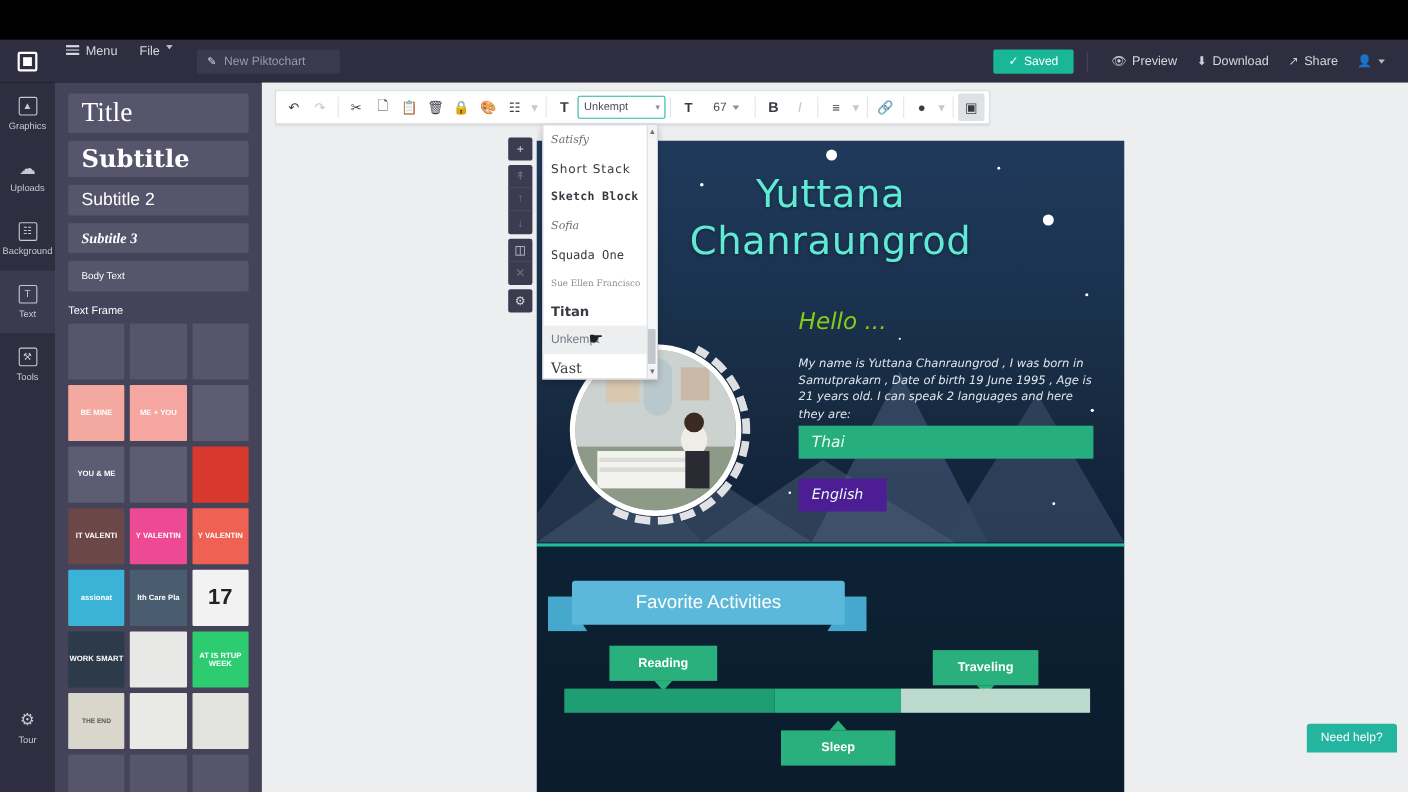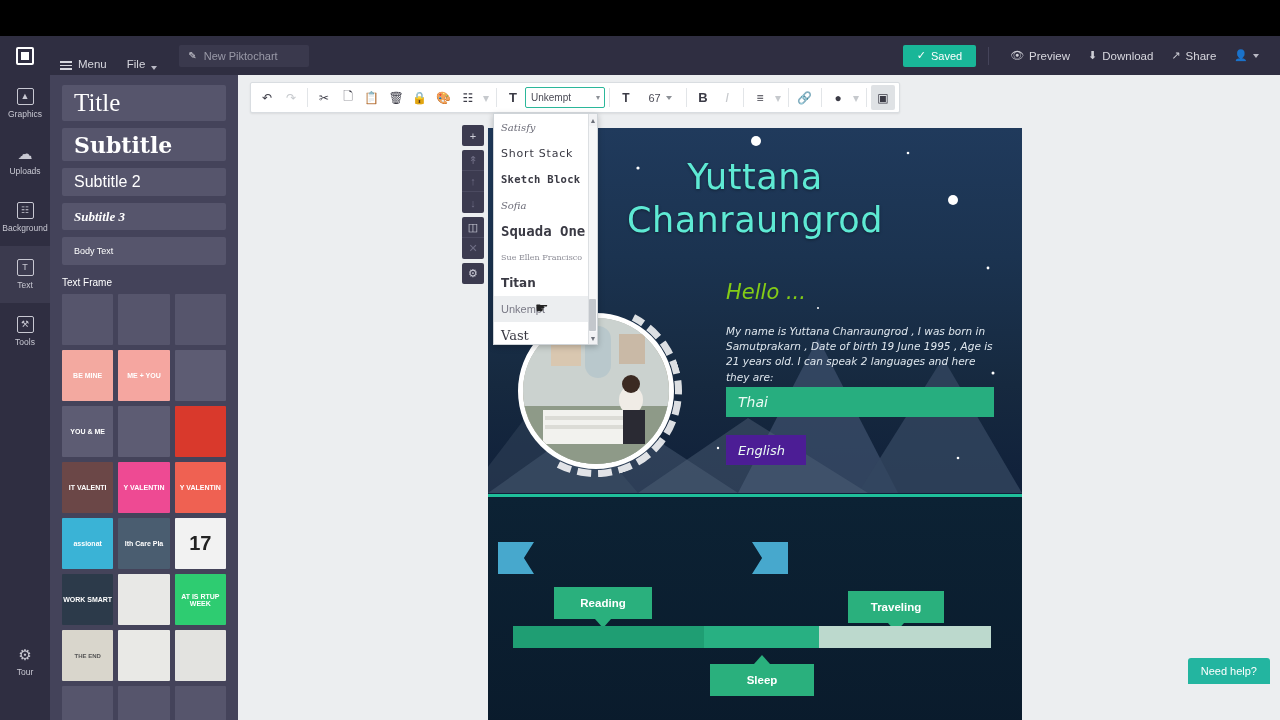--- a/index.html
+++ b/index.html
@@ -6,21 +6,21 @@
   html,body { width:1280px; height:720px; overflow:hidden; background:#000;
     font-family:"Liberation Sans", sans-serif; }
   #app { position:relative; width:1280px; height:720px; background:#000; }
 
   
   .topbar { position:absolute; left:0; top:36px; width:1280px; height:39px;
     background:#2f2e41; display:flex; align-items:center; }
   .logo { width:50px; height:39px; display:flex; align-items:center; justify-content:center; }
   .logo-mark { width:18px; height:18px; border:2px solid #fff; border-radius:2px; position:relative; }
   .logo-mark:after{ content:""; position:absolute; left:3px; top:3px; width:8px; height:8px; background:#fff;}
-  .tb-item { color:#d7d7de; font-size:11.5px; display:flex; align-items:flex-end; gap:6px;
+  .tb-item { color:#d7d7de; font-size:11.5px; display:flex; align-items:flex-start; gap:6px;
     padding:0 10px; height:29px; cursor:pointer; }
   .burger { display:inline-block; width:12px; height:9px; position:relative; }
   .burger i { position:absolute; left:0; width:12px; height:1.6px; background:#d7d7de; }
   .burger i:nth-child(1){top:0} .burger i:nth-child(2){top:3.6px} .burger i:nth-child(3){top:7.2px}
   .caret { display:inline-block; width:0;height:0;border-left:3.5px solid transparent;
     border-right:3.5px solid transparent;border-top:4px solid #b9b9c4; }
   .docname { margin-left:12px; width:130px; height:22px; background:#3a394d; border-radius:2px;
     display:flex; align-items:center; gap:7px; padding:0 9px; color:#9a9aa8; font-size:11px; }
   .pencil { color:#d7d7de; font-size:10px; }
   .topright { margin-left:auto; display:flex; align-items:center; height:39px; padding-right:12px; }
@@ -136,21 +136,21 @@
     background:#fff; border:1px solid #cfd4d8; box-shadow:0 2px 6px rgba(0,0,0,.22);
     overflow:hidden; }
   .fdrop-list { position:absolute; left:0; top:0; width:96px; }
   .fi { height:26px; display:flex; align-items:center; padding-left:7px; color:#3a3a44;
     font-size:11px; cursor:pointer; white-space:nowrap; }
   .fi.hover { background:#eceef0; color:#7a7a86; }
   .fi.f-satisfy { font-family:"DejaVu Serif", serif; font-style:italic; font-size:10px; color:#6c6c78; }
   .fi.f-short   { font-family:"DejaVu Sans", sans-serif; letter-spacing:.8px; font-size:11px; }
   .fi.f-sketch  { font-family:"DejaVu Sans Mono", monospace; font-weight:bold; font-size:10.5px; letter-spacing:.3px; }
   .fi.f-sofia   { font-family:"DejaVu Serif", serif; font-style:italic; font-size:10px; color:#6c6c78; }
-  .fi.f-squada  { font-family:"DejaVu Sans Mono", monospace; font-weight:bold; font-size:14px; }
+  .fi.f-squada  { font-family:"DejaVu Sans Mono", monospace; font-weight:normal; font-size:11px; }
   .fi.f-sue     { font-family:"DejaVu Serif", serif; font-size:8px; color:#8b8b95; }
   .fi.f-titan   { font-family:"DejaVu Sans", sans-serif; font-weight:bold; font-size:12px; }
   .fi.f-vast    { font-family:"DejaVu Serif", serif; font-size:13px; }
   .fscroll-t { position:absolute; right:0; top:0; width:9px; height:12px; background:#f1f2f4;
     border-left:1px solid #dcdfe2; display:flex; align-items:center; justify-content:center;
     font-size:7px; color:#6d717a; cursor:pointer; }
   .fscroll-b { position:absolute; right:0; bottom:0; width:9px; height:12px; background:#f1f2f4;
     border-left:1px solid #dcdfe2; display:flex; align-items:center; justify-content:center;
     font-size:7px; color:#6d717a; cursor:pointer; }
   .fscroll-track { position:absolute; right:0; top:12px; width:9px; bottom:12px;
@@ -388,20 +388,21 @@
           <circle cx="108" cy="66" r="9" fill="#3b2a22"></circle>
         </svg>
       </div>
 
       <div class="hr-line"></div>
       <div class="lower"></div>
 
       <div class="ribbon-wrap">
         <div class="rb-tail-l"></div>
         <div class="rb-tail-r"></div>
+        <div class="rb-main">Favorite Activities</div>
       </div>
 
       <div class="tag down" id="tag-reading" style="left:66px; top:459px; width:98px; height:32px;">
         <span>Reading</span>
       </div>
       <div class="tag down" id="tag-traveling" style="left:360px; top:463px; width:96px; height:32px;">
         <span>Traveling</span>
       </div>
 
       <div class="stack">

